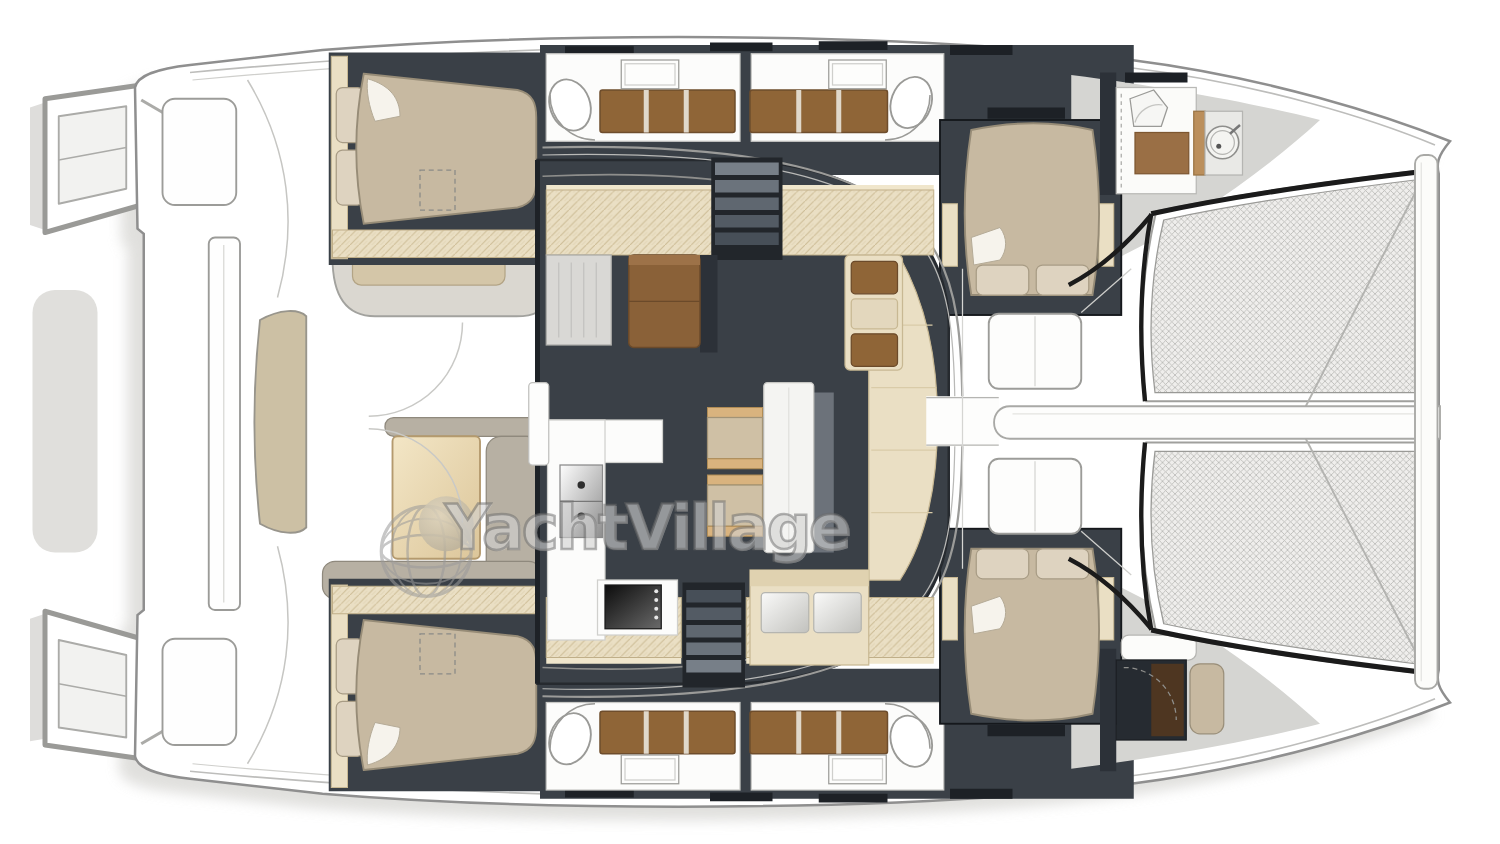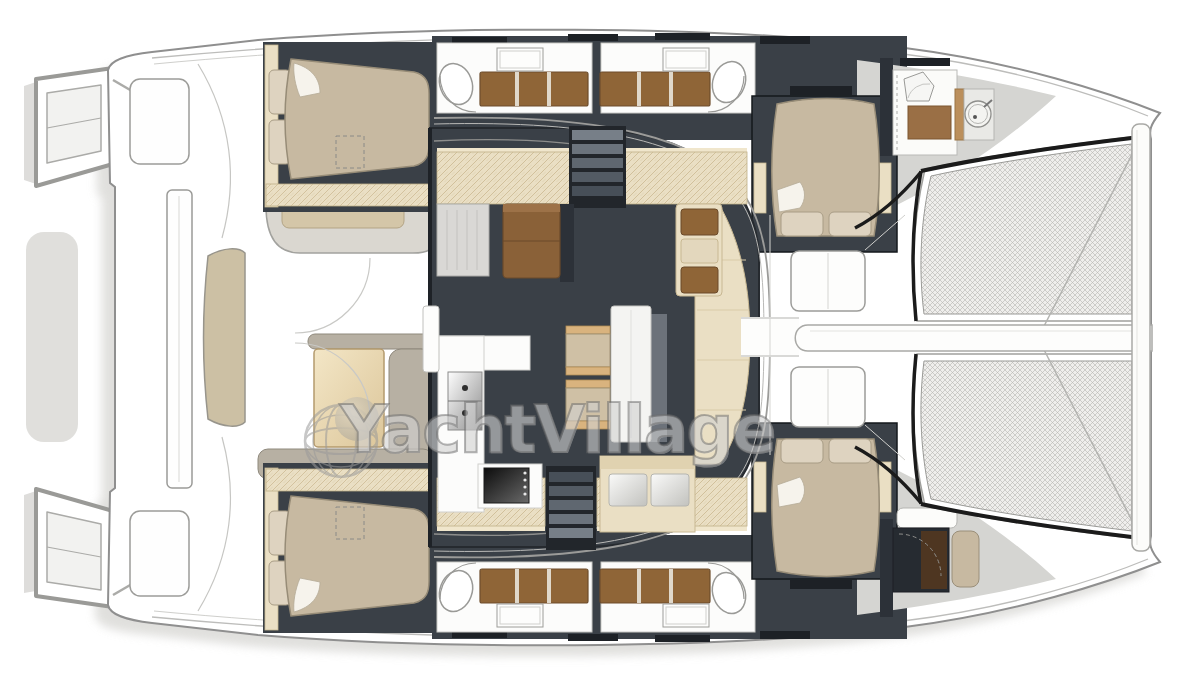--- a/index.html
+++ b/index.html
@@ -1,21 +1,21 @@
 <!DOCTYPE html>
 <html style="--c-charcoal: #3a4047; --c-charcoalDark: #2c3138; --c-wheat: #eadfc4; --c-wheatLine: #c9b78f; --c-wood: #d9b37e; --c-brown: #8f6537; --c-brownDark: #6b4a2a; --c-bedTan: #c7b9a1; --c-bedTanLight: #ded3c0; --c-sofaGray: #b7b0a3; --c-deckGray: #d5d5d2; --c-hullStroke: #8f8f8f; --c-blackLine: #1b1b1b; --c-watermark: #9a9a9a;"><head>
 <meta charset="utf-8">
 <style>
   html,body{margin:0;padding:0;background:#ffffff;}
   .stage{position:relative;width:1200px;height:675px;overflow:hidden;background:#fff;
          font-family:"DejaVu Sans",sans-serif;}
   .stage svg{position:absolute;left:0;top:0;}
   .watermark-text{
-    position:absolute;left:340px;top:397px;
-    font-size:66px;font-weight:bold;letter-spacing:-2px;line-height:1;
+    position:absolute;left:356px;top:397px;
+    font-size:50px;font-weight:bold;letter-spacing:-2px;line-height:1;
     white-space:nowrap;
     color:rgba(185,185,185,0.40);
     -webkit-text-stroke:2px rgba(108,108,108,0.50);
     text-shadow:1px 1px 0 rgba(255,255,255,0.35);
     user-select:none;pointer-events:none;
   }
 </style>
 </head>
 <body>
 

